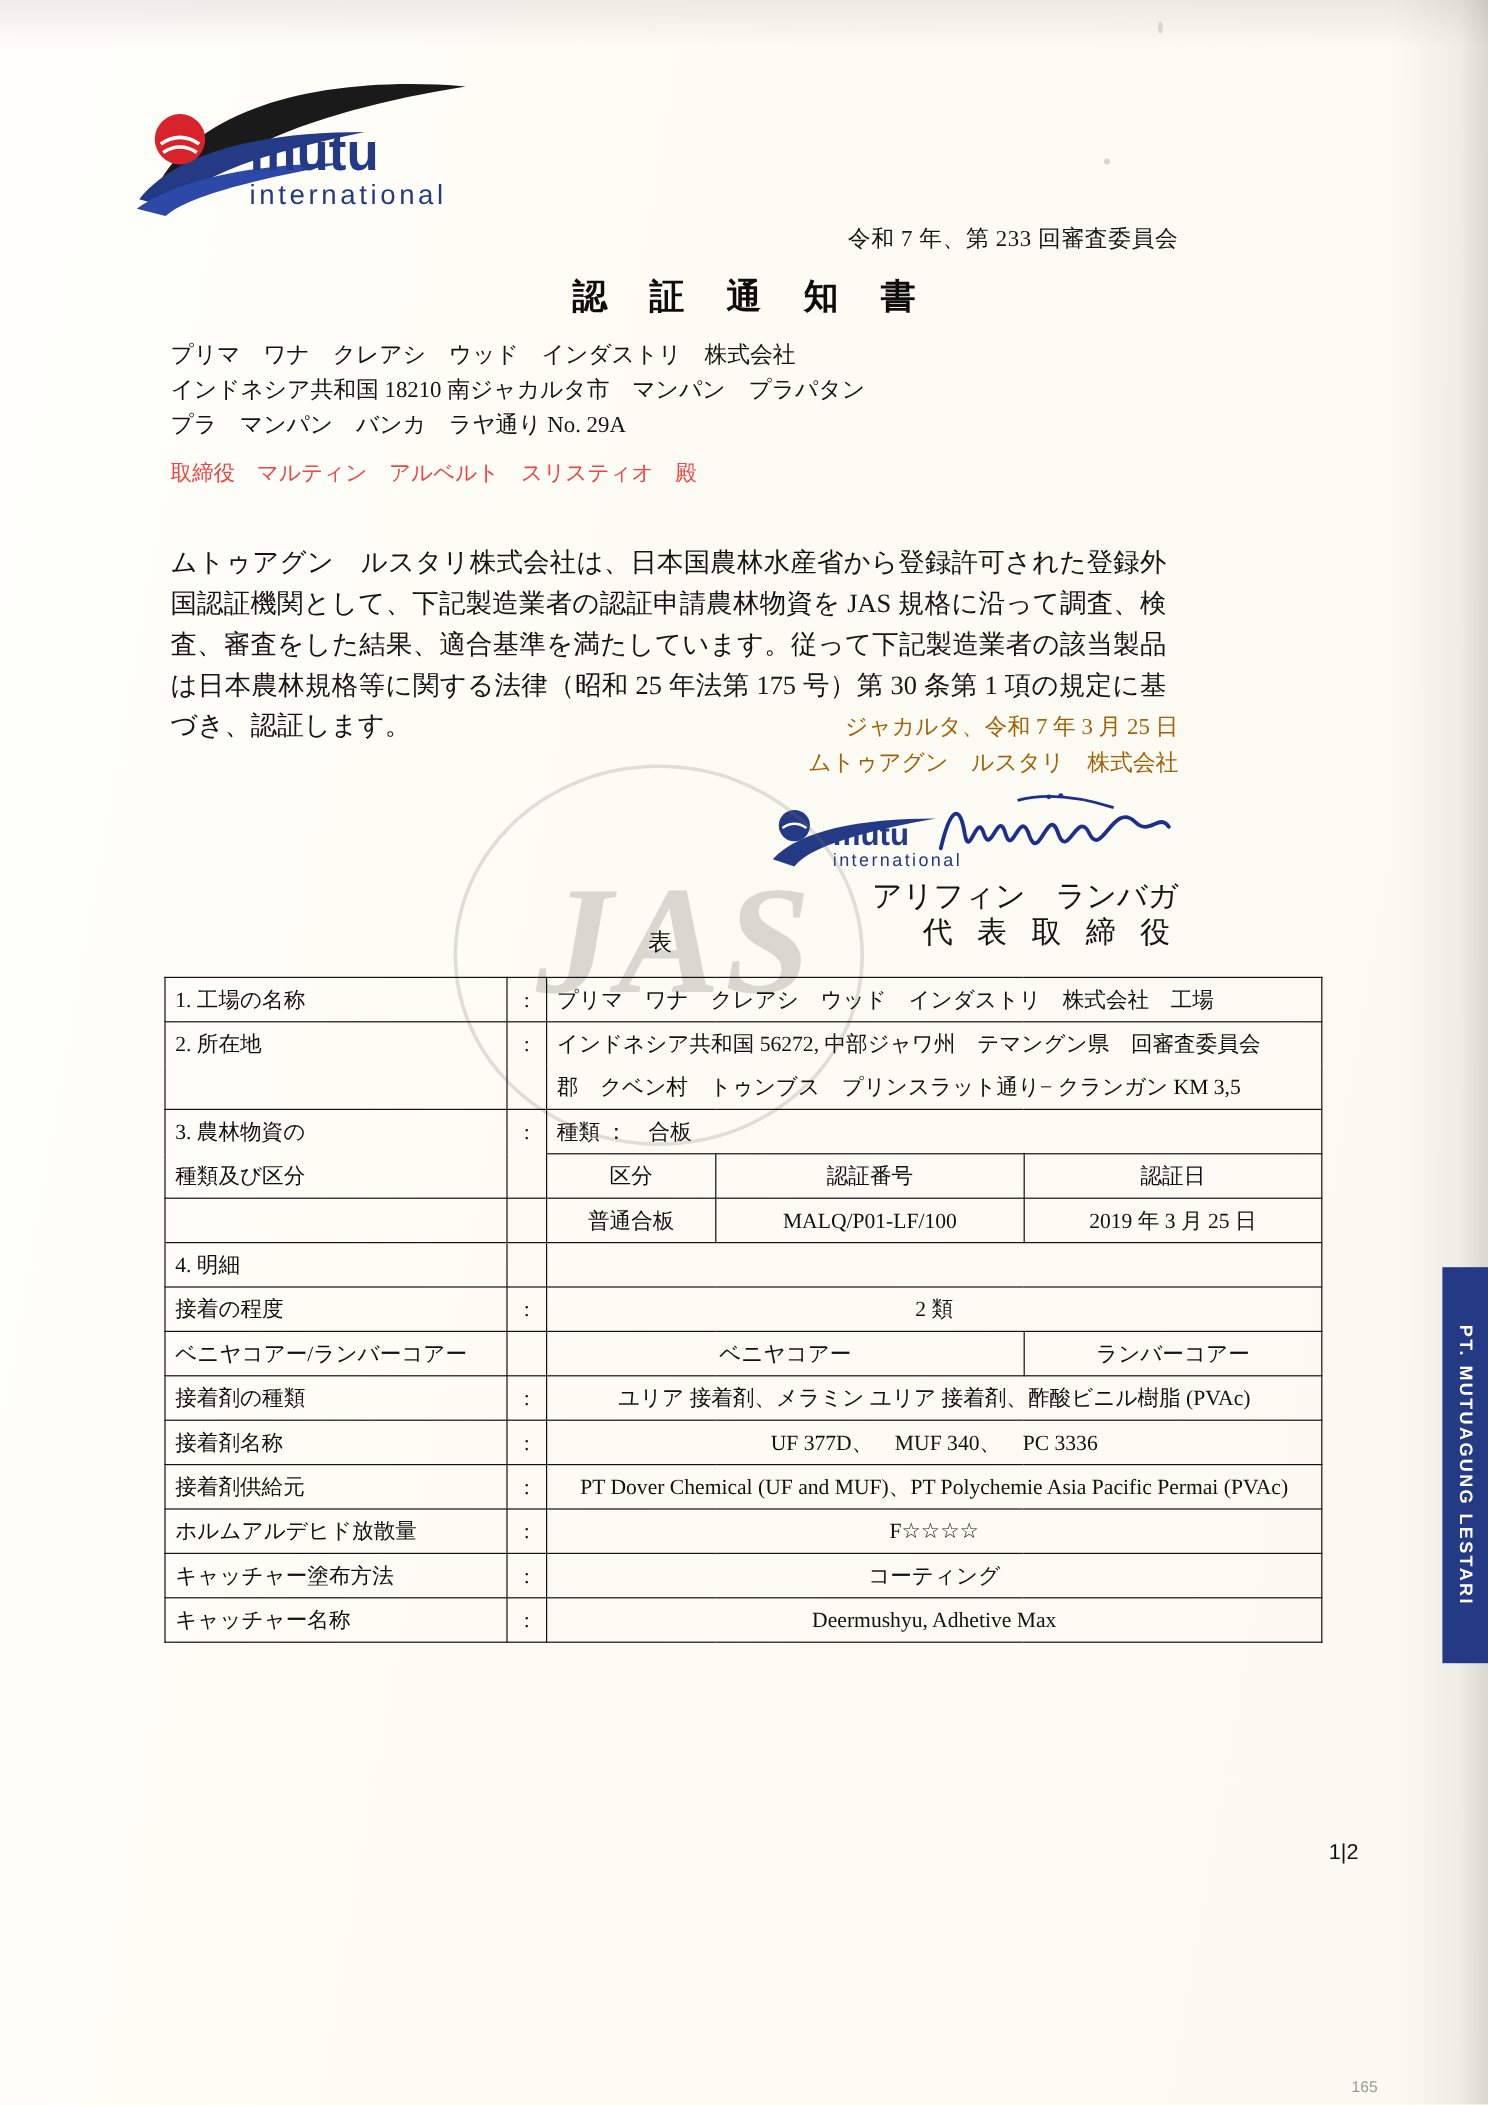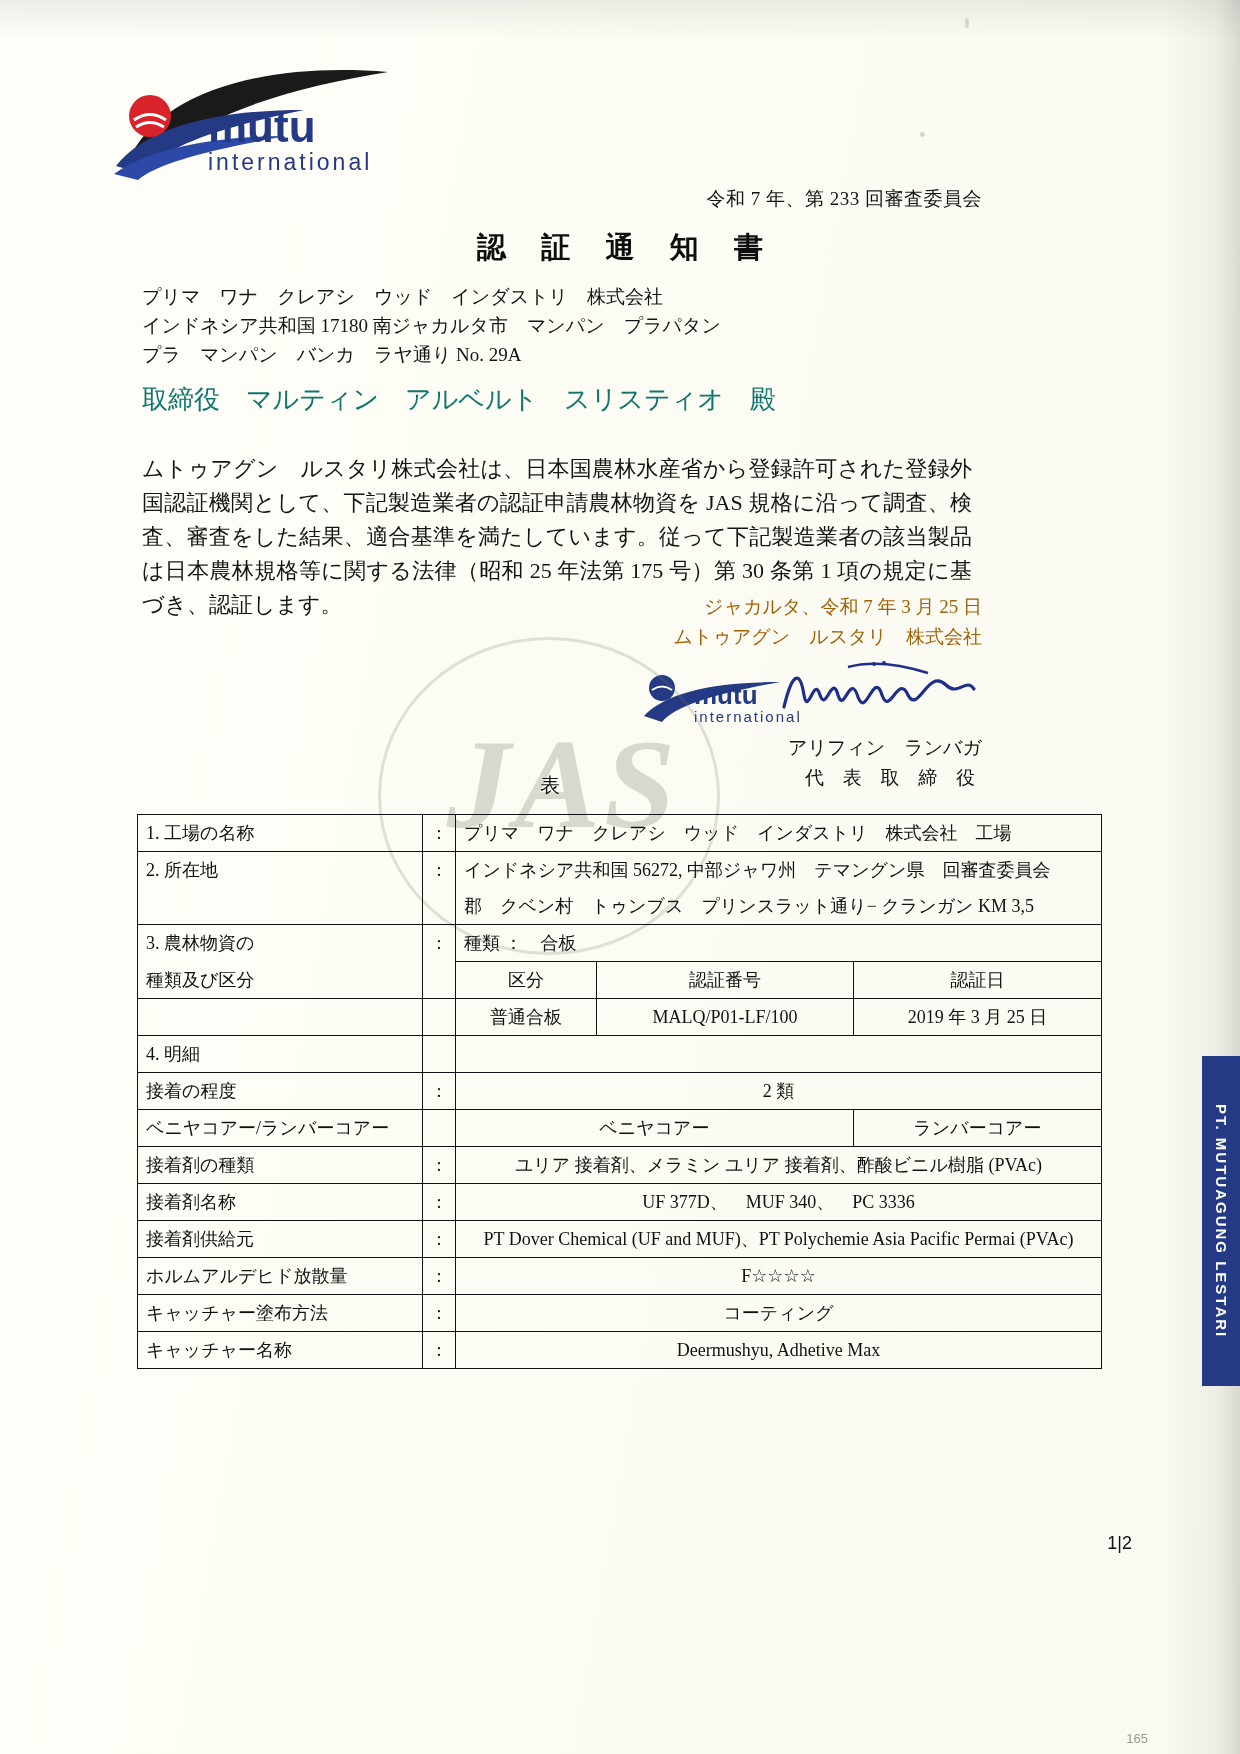--- a/index.html
+++ b/index.html
@@ -77,22 +77,22 @@
     font-size: 19px;
     line-height: 29px;
     color: #141414;
   }
   .addr div { white-space: nowrap; }
 
   .recipient {
     position: absolute;
     left: 142px;
     top: 382px;
-    font-size: 26px;
-    color: #0f766e;
+    font-size: 18px;
+    color: #ef4444;
     white-space: nowrap;
   }
 
   .body-text {
     position: absolute;
     left: 142px;
     top: 436px;
     width: 830px;
     font-size: 22px;
     line-height: 34px;
@@ -110,21 +110,21 @@
     text-align: right;
     font-size: 19px;
     line-height: 30px;
     color: #a16207;
     white-space: nowrap;
   }
   .sig-name {
     position: absolute;
     right: 258px;
     top: 733px;
-    font-size: 19px;
+    font-size: 25px;
     line-height: 30px;
     color: #141414;
     text-align: right;
     white-space: nowrap;
   }
   .sig-name .role { letter-spacing: 7px; }
 
   
   .sig-logo {
     position: absolute;
@@ -272,21 +272,21 @@
       <text x="100" y="72" font-family="Liberation Sans, sans-serif" font-size="44" font-weight="bold" fill="#243a84">mutu</text>
       <text x="100" y="100" font-family="Liberation Sans, sans-serif" font-size="23" letter-spacing="3" fill="#243a84">international</text>
     </svg>
   </div>
 
   <div class="committee-line">令和 7 年、第 233 回審査委員会</div>
   <div class="doc-title">認 証 通 知 書</div>
 
   <div class="addr">
     <div>プリマ　ワナ　クレアシ　ウッド　インダストリ　株式会社</div>
-    <div>インドネシア共和国 17180 南ジャカルタ市　マンパン　プラパタン</div>
+    <div>インドネシア共和国 18210 南ジャカルタ市　マンパン　プラパタン</div>
     <div>プラ　マンパン　バンカ　ラヤ通り No. 29A</div>
   </div>
 
   <div class="recipient">取締役　マルティン　アルベルト　スリスティオ　殿</div>
 
   <div class="body-text">
     <p>ムトゥアグン　ルスタリ株式会社は、日本国農林水産省から登録許可された登録外国認証機関として、下記製造業者の認証申請農林物資を JAS 規格に沿って調査、検査、審査をした結果、適合基準を満たしています。従って下記製造業者の該当製品は日本農林規格等に関する法律（昭和 25 年法第 175 号）第 30 条第 1 項の規定に基づき、認証します。</p>
   </div>
 
   <div class="sig-block">

